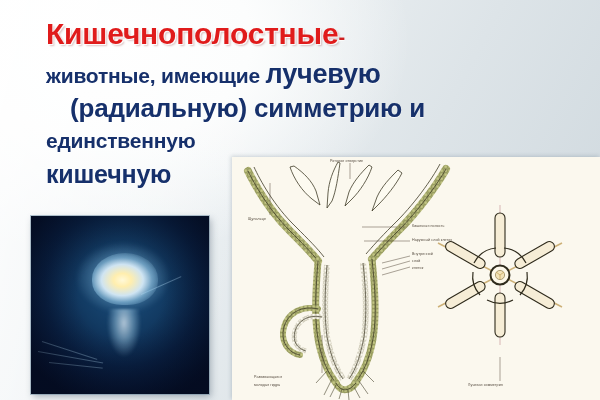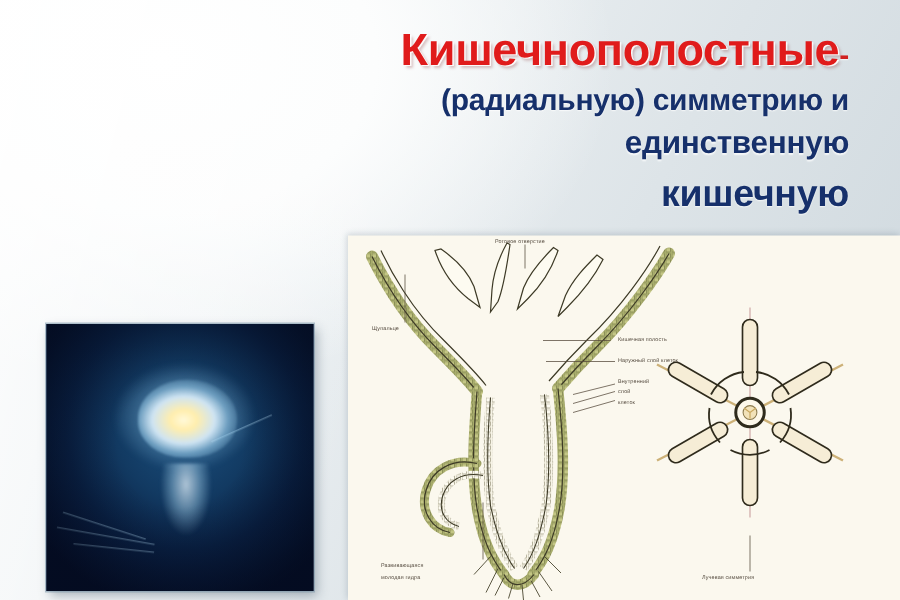--- a/index.html
+++ b/index.html
@@ -27,32 +27,31 @@
 
   
   .textblock{
     position:absolute;left:46px;top:18px;width:520px;
     z-index:4;
   }
   .line{
     color:#16306b;font-weight:bold;letter-spacing:-.2px;
     line-height:1.06;white-space:nowrap;
     text-shadow:0 1px 1px rgba(255,255,255,.75);
-    text-align:right;
   }
   .l1{font-size:30px;margin-bottom:4px;}
   .title-red{
     color:#e01b1b;font-size:30px;font-weight:bold;
     text-shadow:1px 1px 0 rgba(255,255,255,.9), 2px 2px 2px rgba(120,20,20,.25);
   }
   .dash-red{color:#d02020;font-size:20px;font-weight:bold;}
   .l2{font-size:21px;margin-top:7px;}
   .l3{font-size:21px;margin-top:10px;}
   .big{font-size:27px;}
-  .l4{font-size:20px;margin-top:7px;}
+  .l4{font-size:26px;margin-top:7px;margin-left:24px;}
   .l5{font-size:21px;margin-top:7px;}
   .l6{font-size:25px;margin-top:9px;}
 
   
   .photo{
     position:absolute;left:31px;top:216px;width:178px;height:178px;
     z-index:6;
     box-shadow:0 0 0 1px rgba(120,150,170,.55), 2px 3px 7px rgba(40,60,80,.35);
     background:
       radial-gradient(ellipse 120px 120px at 52% 40%, #1b4f7e 0%, #123a62 38%, #0a2246 66%, #06102c 100%),
@@ -103,20 +102,23 @@
   }
 </style>
 </head>
 <body>
 
 <div id="slide">
 
   <div class="textblock">
     <div class="line l1">
       <span class="title-red">Кишечнополостные</span><span class="dash-red">-</span>
+    </div>
+    <div class="line l3">
+      <span>животные, имеющие </span><span class="big">лучевую</span>
     </div>
     <div class="line l4">(радиальную) симметрию и</div>
     <div class="line l5">единственную</div>
     <div class="line l6">кишечную</div>
   </div>
 
   <div class="photo">
     <div class="jf-str" style="left:6%;top:70%;width:58px;transform:rotate(18deg);"></div>
     <div class="jf-str" style="left:4%;top:76%;width:66px;transform:rotate(10deg);"></div>
     <div class="jf-str" style="left:10%;top:82%;width:54px;transform:rotate(6deg);"></div>

